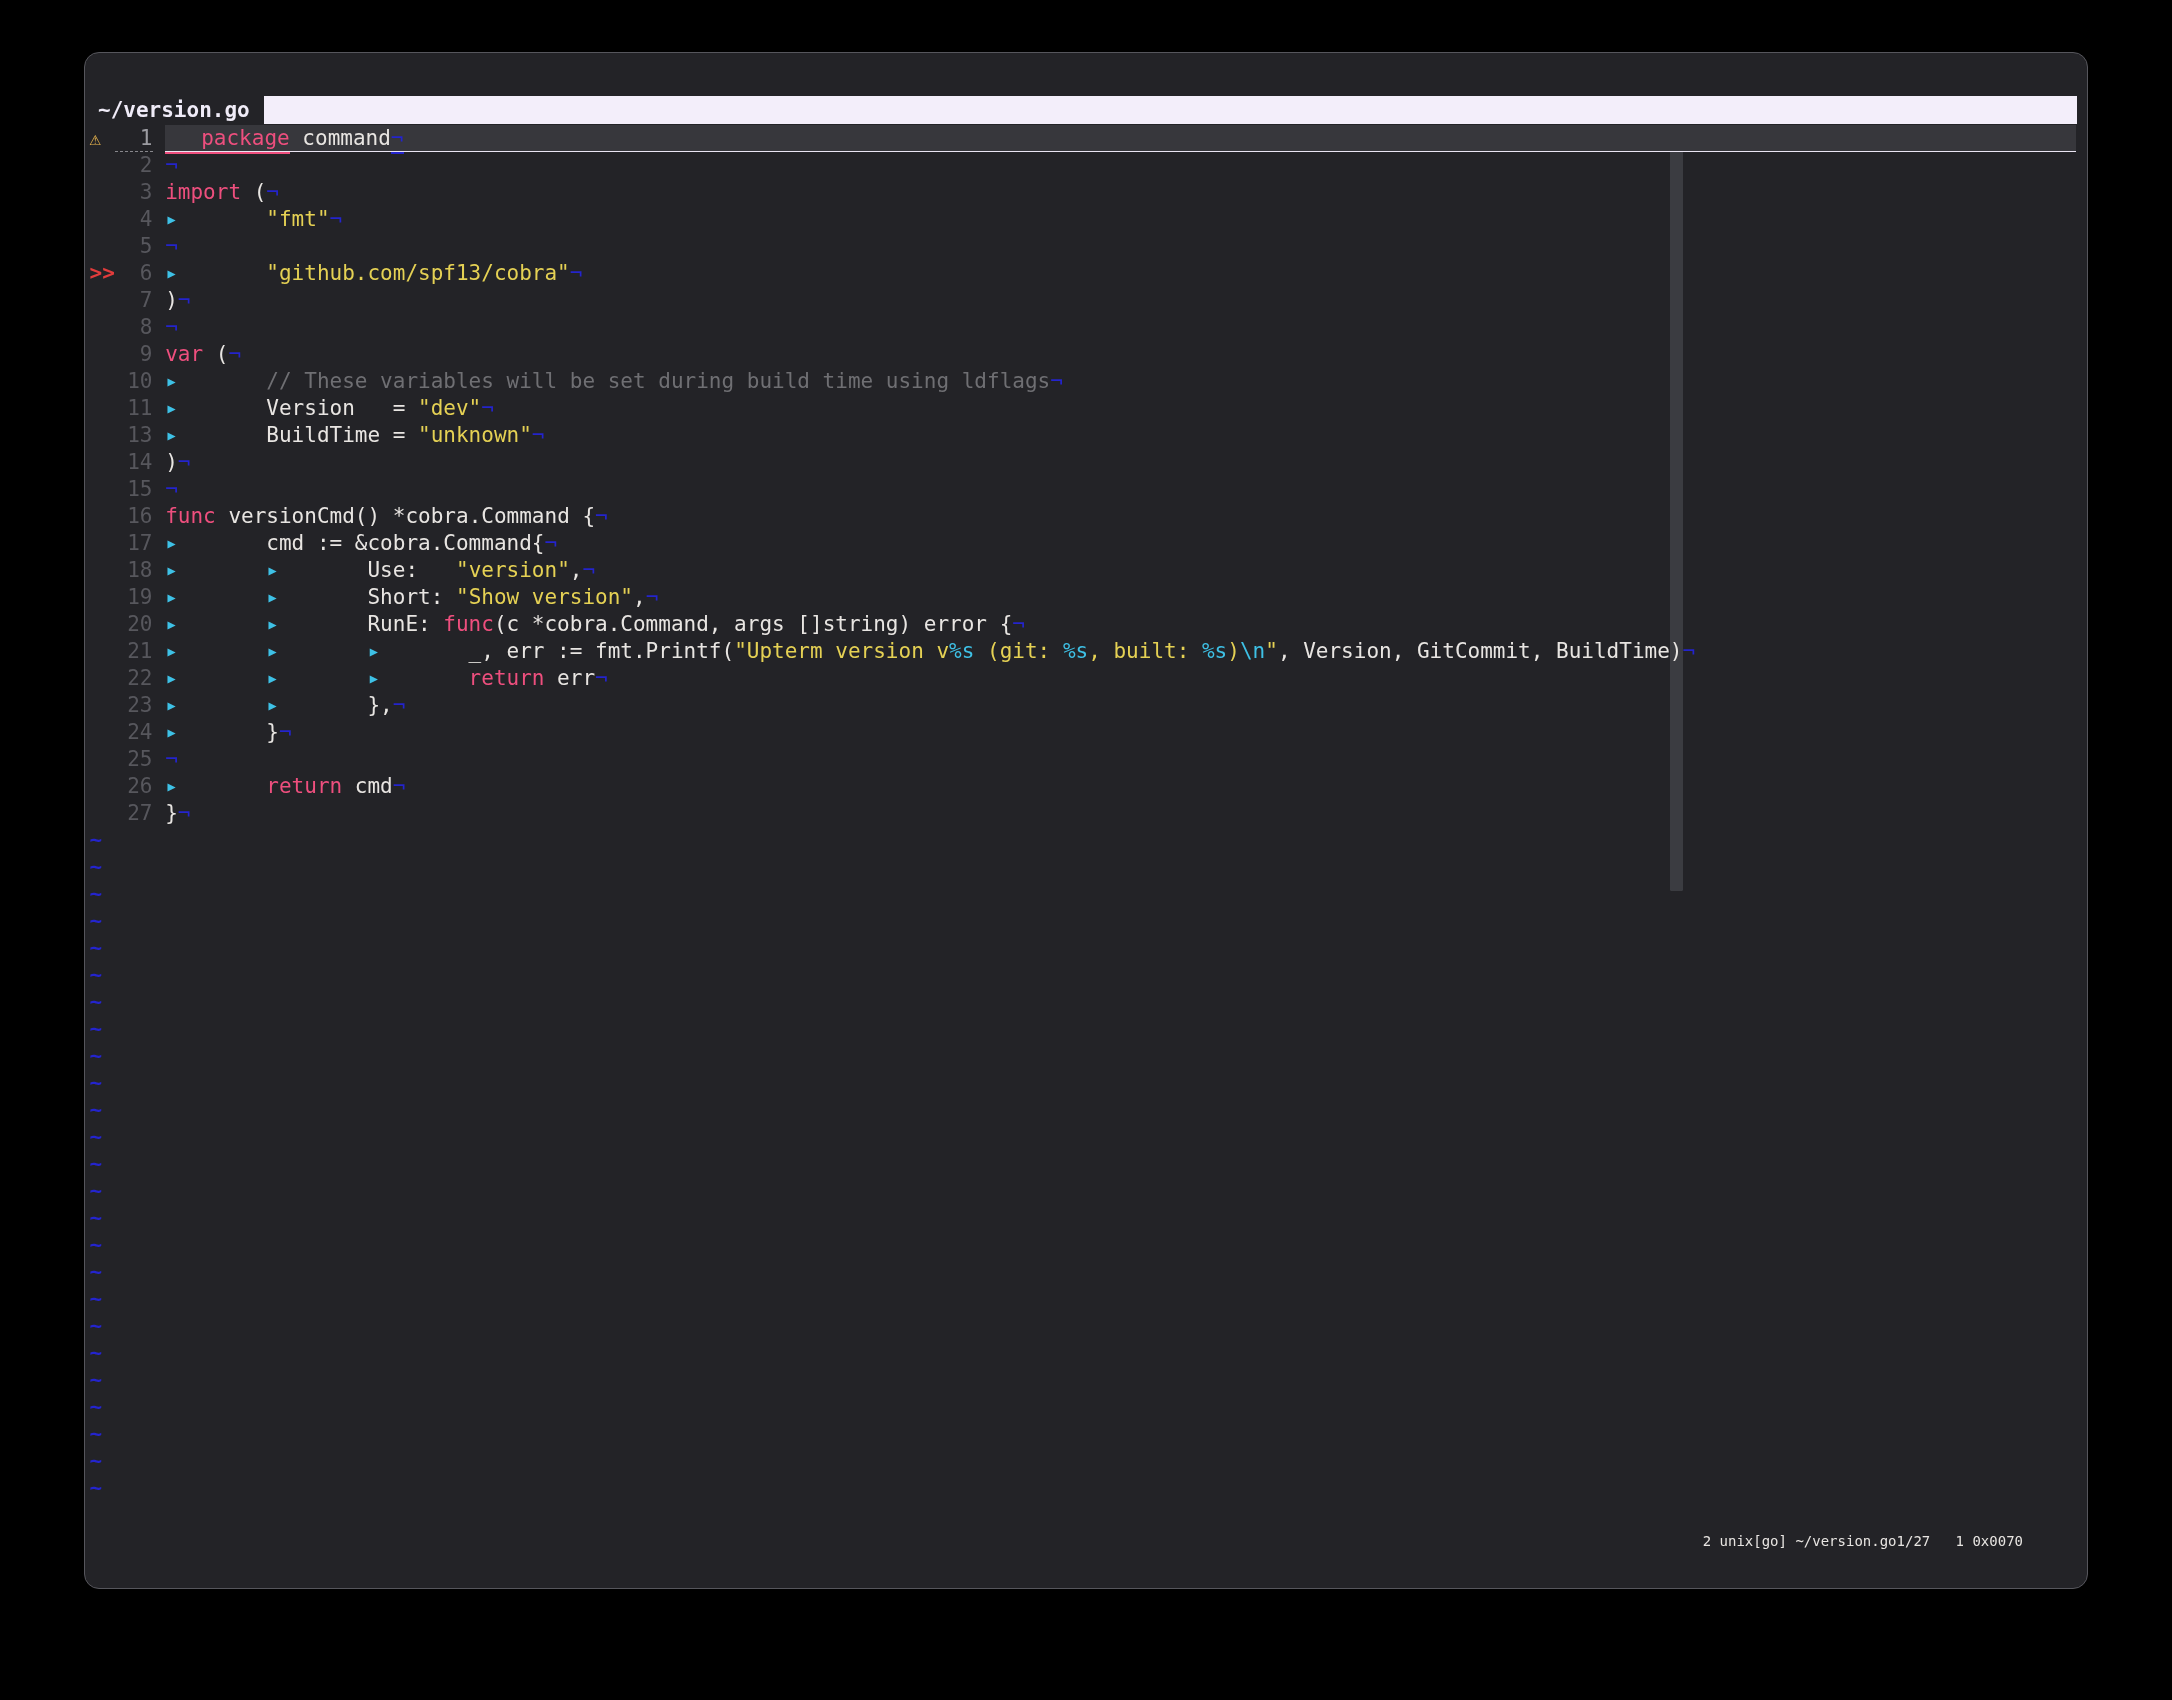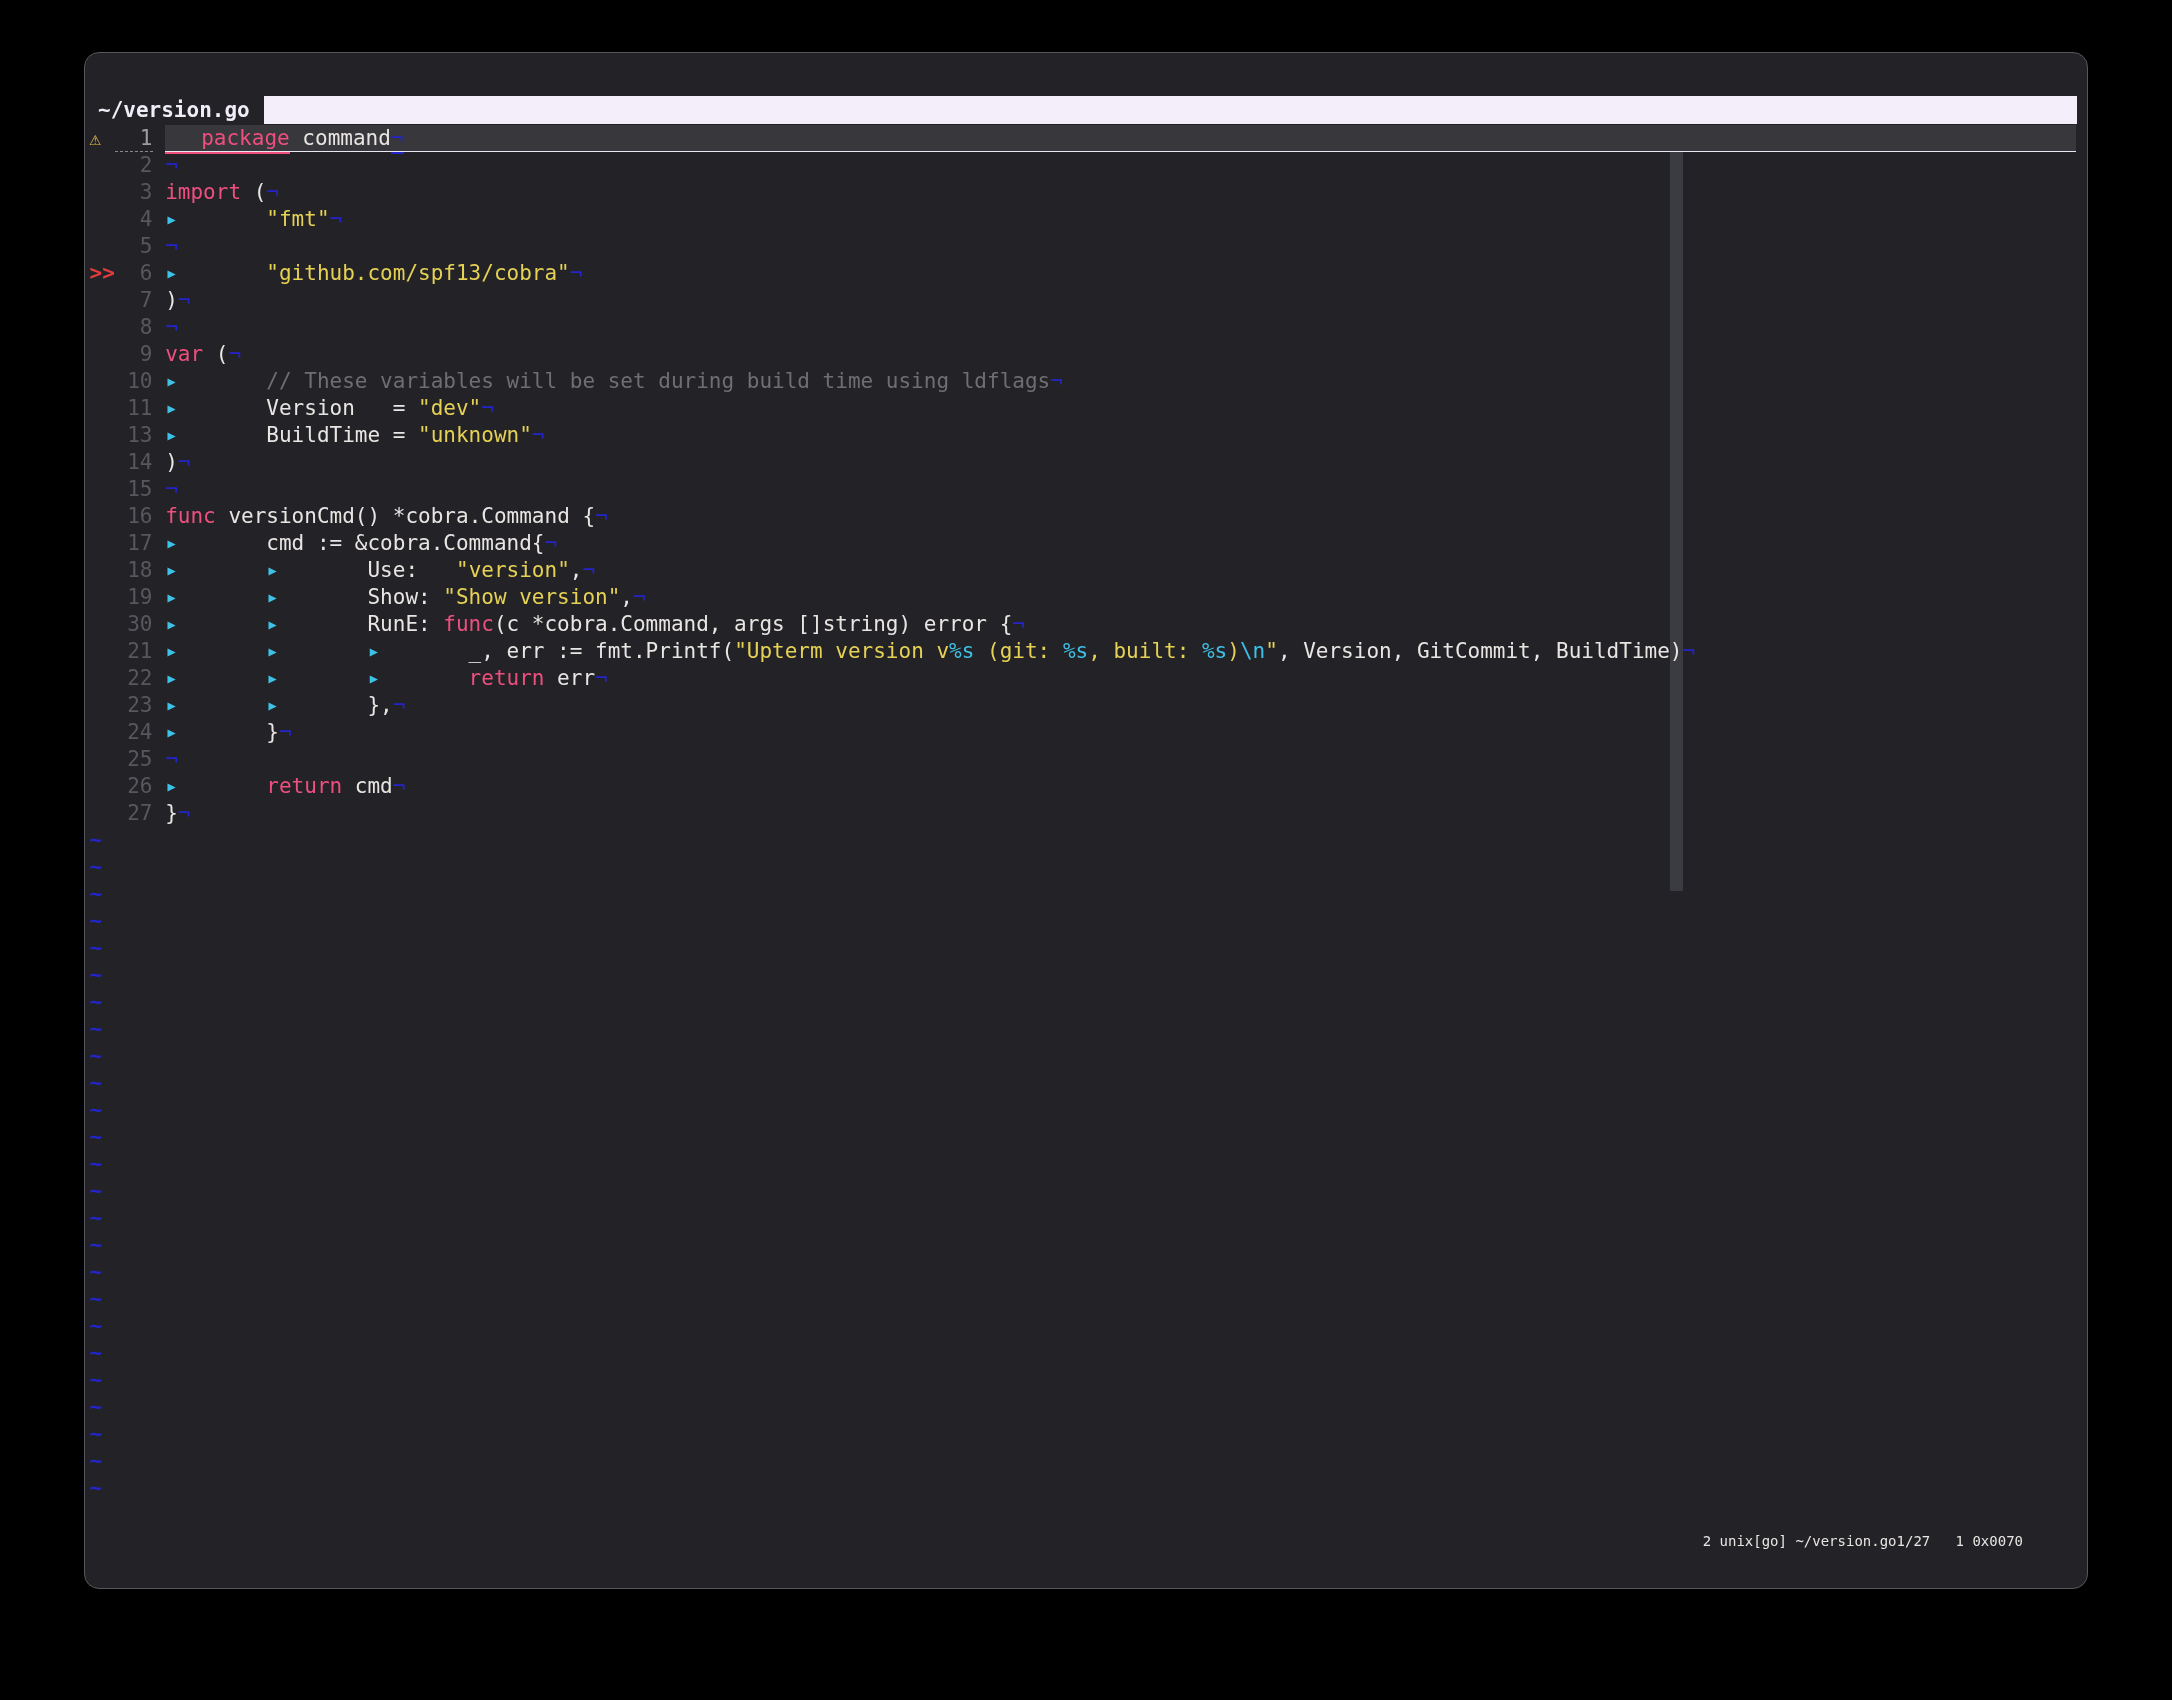--- a/index.html
+++ b/index.html
@@ -91,22 +91,22 @@
       <div class="row"><span class="sign"></span><span class="num">8</span><span class="code"><span class="eol">¬</span></span></div>
       <div class="row"><span class="sign"></span><span class="num">9</span><span class="code"><span class="kw">var</span><span class="txt"> (</span><span class="eol">¬</span></span></div>
       <div class="row"><span class="sign"></span><span class="num">10</span><span class="code"><span class="tab-marker">▸</span><span class="com">// These variables will be set during build time using ldflags</span><span class="eol">¬</span></span></div>
       <div class="row"><span class="sign"></span><span class="num">11</span><span class="code"><span class="tab-marker">▸</span><span class="txt">Version   = </span><span class="str">"dev"</span><span class="eol">¬</span></span></div>
       <div class="row"><span class="sign"></span><span class="num">13</span><span class="code"><span class="tab-marker">▸</span><span class="txt">BuildTime = </span><span class="str">"unknown"</span><span class="eol">¬</span></span></div>
       <div class="row"><span class="sign"></span><span class="num">14</span><span class="code"><span class="txt">)</span><span class="eol">¬</span></span></div>
       <div class="row"><span class="sign"></span><span class="num">15</span><span class="code"><span class="eol">¬</span></span></div>
       <div class="row"><span class="sign"></span><span class="num">16</span><span class="code"><span class="kw">func</span><span class="txt"> versionCmd() *cobra.Command {</span><span class="eol">¬</span></span></div>
       <div class="row"><span class="sign"></span><span class="num">17</span><span class="code"><span class="tab-marker">▸</span><span class="txt">cmd := &amp;cobra.Command{</span><span class="eol">¬</span></span></div>
       <div class="row"><span class="sign"></span><span class="num">18</span><span class="code"><span class="tab-marker">▸</span><span class="tab-marker">▸</span><span class="txt">Use:   </span><span class="str">"version"</span><span class="txt">,</span><span class="eol">¬</span></span></div>
-      <div class="row"><span class="sign"></span><span class="num">19</span><span class="code"><span class="tab-marker">▸</span><span class="tab-marker">▸</span><span class="txt">Show: </span><span class="str">"Show version"</span><span class="txt">,</span><span class="eol">¬</span></span></div>
-      <div class="row"><span class="sign"></span><span class="num">30</span><span class="code"><span class="tab-marker">▸</span><span class="tab-marker">▸</span><span class="txt">RunE: </span><span class="kw">func</span><span class="txt">(c *cobra.Command, args []string) error {</span><span class="eol">¬</span></span></div>
+      <div class="row"><span class="sign"></span><span class="num">19</span><span class="code"><span class="tab-marker">▸</span><span class="tab-marker">▸</span><span class="txt">Short: </span><span class="str">"Show version"</span><span class="txt">,</span><span class="eol">¬</span></span></div>
+      <div class="row"><span class="sign"></span><span class="num">20</span><span class="code"><span class="tab-marker">▸</span><span class="tab-marker">▸</span><span class="txt">RunE: </span><span class="kw">func</span><span class="txt">(c *cobra.Command, args []string) error {</span><span class="eol">¬</span></span></div>
       <div class="row"><span class="sign"></span><span class="num">21</span><span class="code"><span class="tab-marker">▸</span><span class="tab-marker">▸</span><span class="tab-marker">▸</span><span class="txt">_, err := fmt.Printf(</span><span class="str">"Upterm version v</span><span class="esc">%s</span><span class="str"> (git: </span><span class="esc">%s</span><span class="str">, built: </span><span class="esc">%s</span><span class="str">)</span><span class="esc">\n</span><span class="str">"</span><span class="txt">, Version, GitCommit, BuildTime)</span><span class="eol">¬</span></span></div>
       <div class="row"><span class="sign"></span><span class="num">22</span><span class="code"><span class="tab-marker">▸</span><span class="tab-marker">▸</span><span class="tab-marker">▸</span><span class="kw">return</span><span class="txt"> err</span><span class="eol">¬</span></span></div>
       <div class="row"><span class="sign"></span><span class="num">23</span><span class="code"><span class="tab-marker">▸</span><span class="tab-marker">▸</span><span class="txt">},</span><span class="eol">¬</span></span></div>
       <div class="row"><span class="sign"></span><span class="num">24</span><span class="code"><span class="tab-marker">▸</span><span class="txt">}</span><span class="eol">¬</span></span></div>
       <div class="row"><span class="sign"></span><span class="num">25</span><span class="code"><span class="eol">¬</span></span></div>
       <div class="row"><span class="sign"></span><span class="num">26</span><span class="code"><span class="tab-marker">▸</span><span class="kw">return</span><span class="txt"> cmd</span><span class="eol">¬</span></span></div>
       <div class="row"><span class="sign"></span><span class="num">27</span><span class="code"><span class="txt">}</span><span class="eol">¬</span></span></div>
       <div class="row tilde-row"><span class="code">~</span></div>
       <div class="row tilde-row"><span class="code">~</span></div>
       <div class="row tilde-row"><span class="code">~</span></div>

